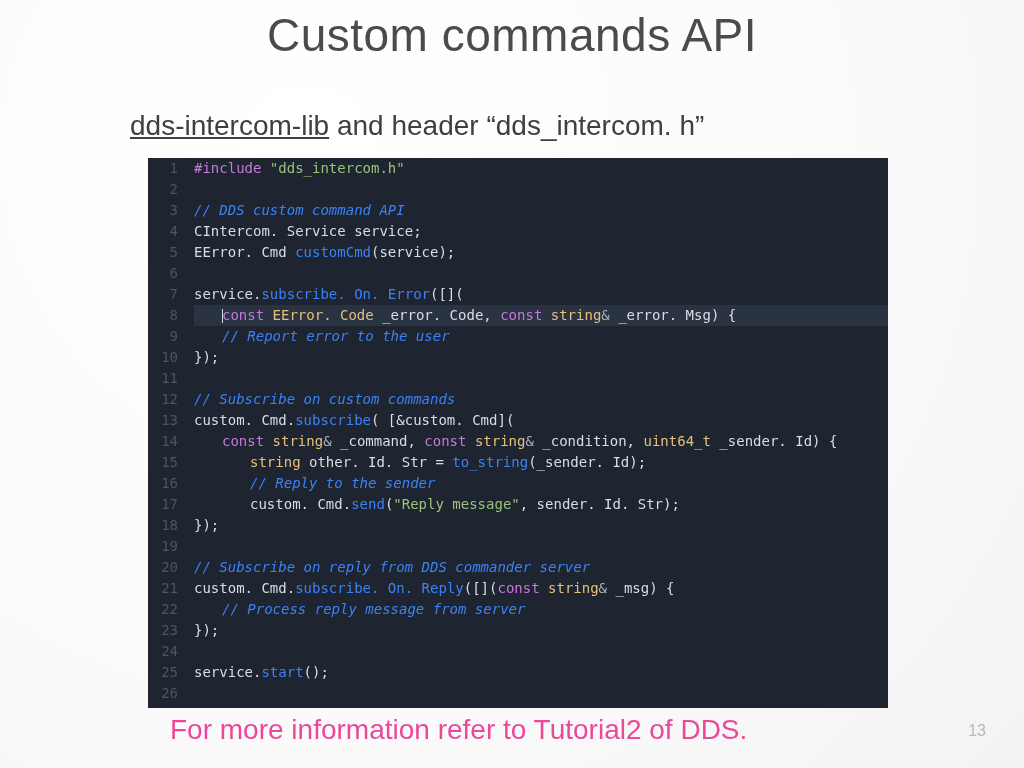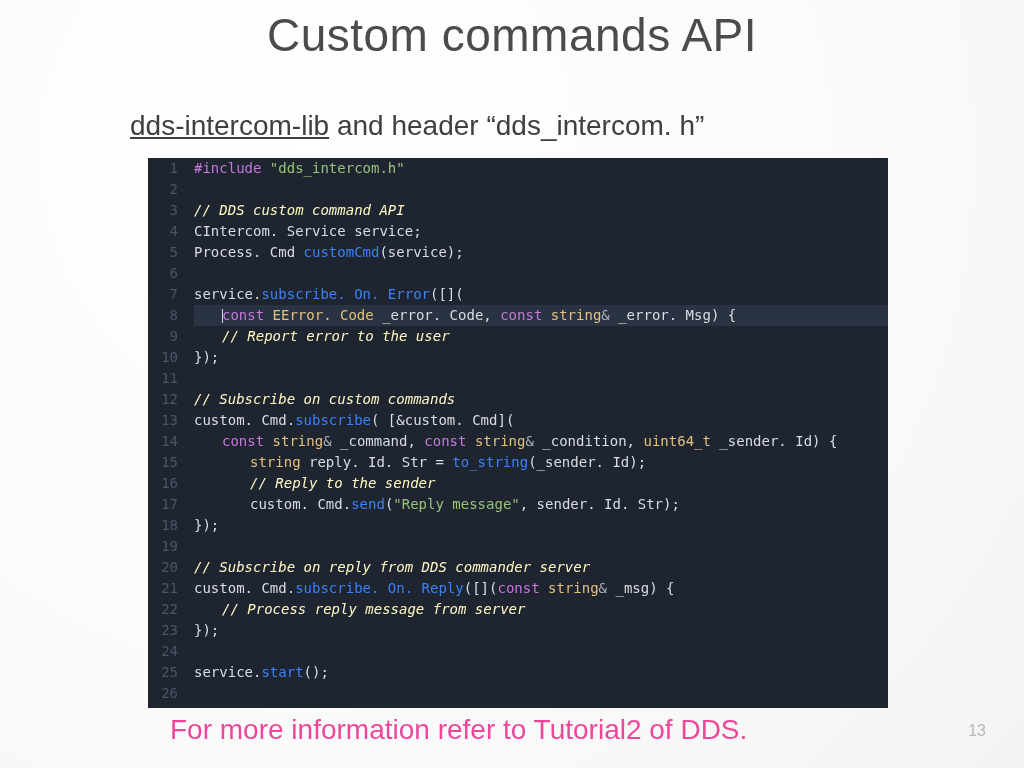--- a/index.html
+++ b/index.html
@@ -17,21 +17,21 @@
   .gutter{position:absolute;left:0;top:0;bottom:0;width:36px;
     background:#1e2430;color:#4a5568;text-align:right;padding-right:6px;
     box-sizing:border-box;}
   .gutter div{height:21px;}
   .code{position:absolute;left:36px;right:0;top:0;bottom:0;padding-left:10px;
     box-sizing:border-box;}
   .code .ln{height:21px;white-space:pre;}
   .code .hl{background:#2a3342;}
   .tok-pp{color:#c678dd;}
   .tok-str{color:#98c379;}
-  .tok-cm{color:#fef9c3;font-style:italic;}
+  .tok-cm{color:#3b82f6;font-style:italic;}
   .tok-id{color:#d9dde3;}
   .tok-kw{color:#c678dd;}
   .tok-fn{color:#3b82f6;}
   .tok-ty{color:#e5c07b;}
   .tok-op{color:#abb2bf;}
   .caret{display:inline-block;width:1px;height:14px;background:#cfd8e3;
     vertical-align:middle;margin-right:-1px;}
   .footer{position:absolute;bottom:22px;left:170px;font-size:28px;color:#ec4899;}
   .pagenum{position:absolute;bottom:28px;right:38px;font-size:16px;color:#b8b8b8;}
   .ind1{padding-left:28px;}
@@ -74,31 +74,31 @@
         <div>23</div>
         <div>24</div>
         <div>25</div>
         <div>26</div>
       </div>
     <div class="code" id="codebody">
         <div class="ln"><span class="tok-pp">#include </span><span class="tok-str">"dds_intercom.h"</span></div>
         <div class="ln">&nbsp;</div>
         <div class="ln"><span class="tok-cm">// DDS custom command API</span></div>
         <div class="ln"><span class="tok-id">CIntercom. Service service;</span></div>
-        <div class="ln"><span class="tok-id">Process. Cmd </span><span class="tok-fn">customCmd</span><span class="tok-id">(service);</span></div>
+        <div class="ln"><span class="tok-id">EError. Cmd </span><span class="tok-fn">customCmd</span><span class="tok-id">(service);</span></div>
         <div class="ln">&nbsp;</div>
         <div class="ln"><span class="tok-id">service.</span><span class="tok-fn">subscribe. On. Error</span><span class="tok-id">([](</span></div>
         <div class="ln hl ind1"><span class="caret"></span><span class="tok-kw">const </span><span class="tok-ty">EError. Code</span><span class="tok-id"> _error. Code, </span><span class="tok-kw">const </span><span class="tok-ty">string</span><span class="tok-op">&amp;</span><span class="tok-id"> _error. Msg) {</span></div>
         <div class="ln ind1"><span class="tok-cm">// Report error to the user</span></div>
         <div class="ln"><span class="tok-id">});</span></div>
         <div class="ln">&nbsp;</div>
         <div class="ln"><span class="tok-cm">// Subscribe on custom commands</span></div>
         <div class="ln"><span class="tok-id">custom. Cmd.</span><span class="tok-fn">subscribe</span><span class="tok-id">( [&amp;custom. Cmd](</span></div>
         <div class="ln ind1"><span class="tok-kw">const </span><span class="tok-ty">string</span><span class="tok-op">&amp;</span><span class="tok-id"> _command, </span><span class="tok-kw">const </span><span class="tok-ty">string</span><span class="tok-op">&amp;</span><span class="tok-id"> _condition, </span><span class="tok-ty">uint64_t</span><span class="tok-id"> _sender. Id) {</span></div>
-        <div class="ln ind2"><span class="tok-ty">string</span><span class="tok-id"> reply. Id. Str = </span><span class="tok-fn">to_string</span><span class="tok-id">(_sender. Id);</span></div>
+        <div class="ln ind2"><span class="tok-ty">string</span><span class="tok-id"> other. Id. Str = </span><span class="tok-fn">to_string</span><span class="tok-id">(_sender. Id);</span></div>
         <div class="ln ind2"><span class="tok-cm">// Reply to the sender</span></div>
         <div class="ln ind2"><span class="tok-id">custom. Cmd.</span><span class="tok-fn">send</span><span class="tok-id">(</span><span class="tok-str">"Reply message"</span><span class="tok-id">, sender. Id. Str);</span></div>
         <div class="ln"><span class="tok-id">});</span></div>
         <div class="ln">&nbsp;</div>
         <div class="ln"><span class="tok-cm">// Subscribe on reply from DDS commander server</span></div>
         <div class="ln"><span class="tok-id">custom. Cmd.</span><span class="tok-fn">subscribe. On. Reply</span><span class="tok-id">([](</span><span class="tok-kw">const </span><span class="tok-ty">string</span><span class="tok-op">&amp;</span><span class="tok-id"> _msg) {</span></div>
         <div class="ln ind1"><span class="tok-cm">// Process reply message from server</span></div>
         <div class="ln"><span class="tok-id">});</span></div>
         <div class="ln">&nbsp;</div>
         <div class="ln"><span class="tok-id">service.</span><span class="tok-fn">start</span><span class="tok-id">();</span></div>

